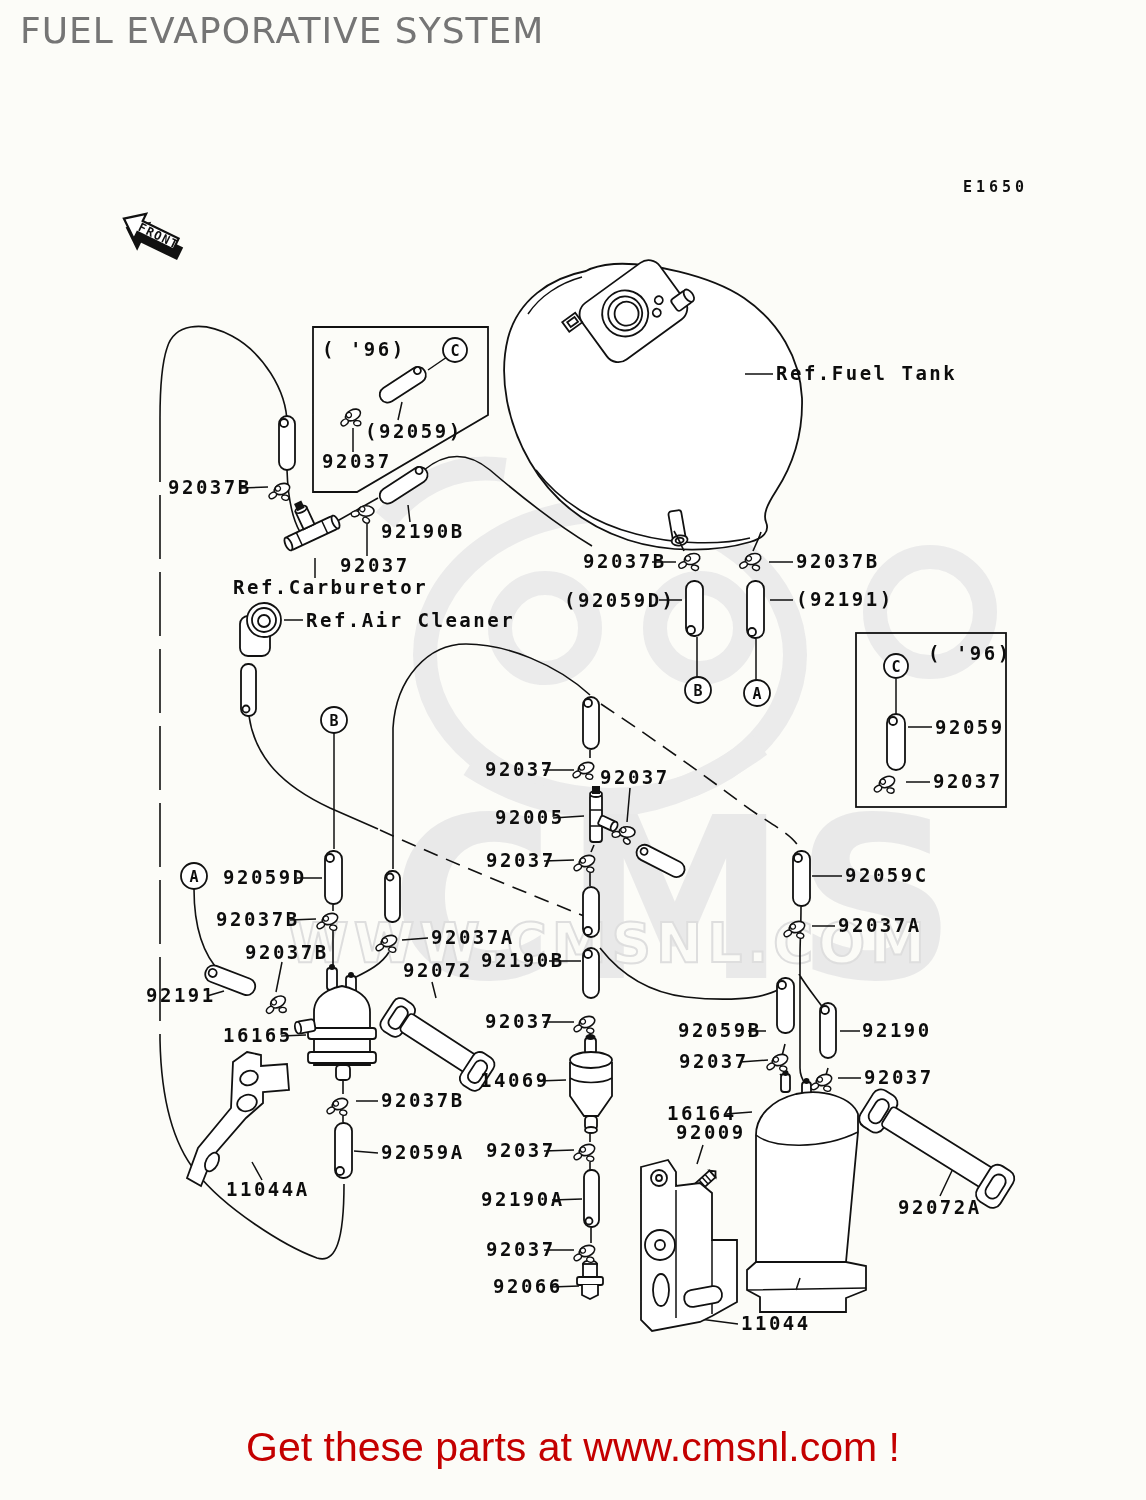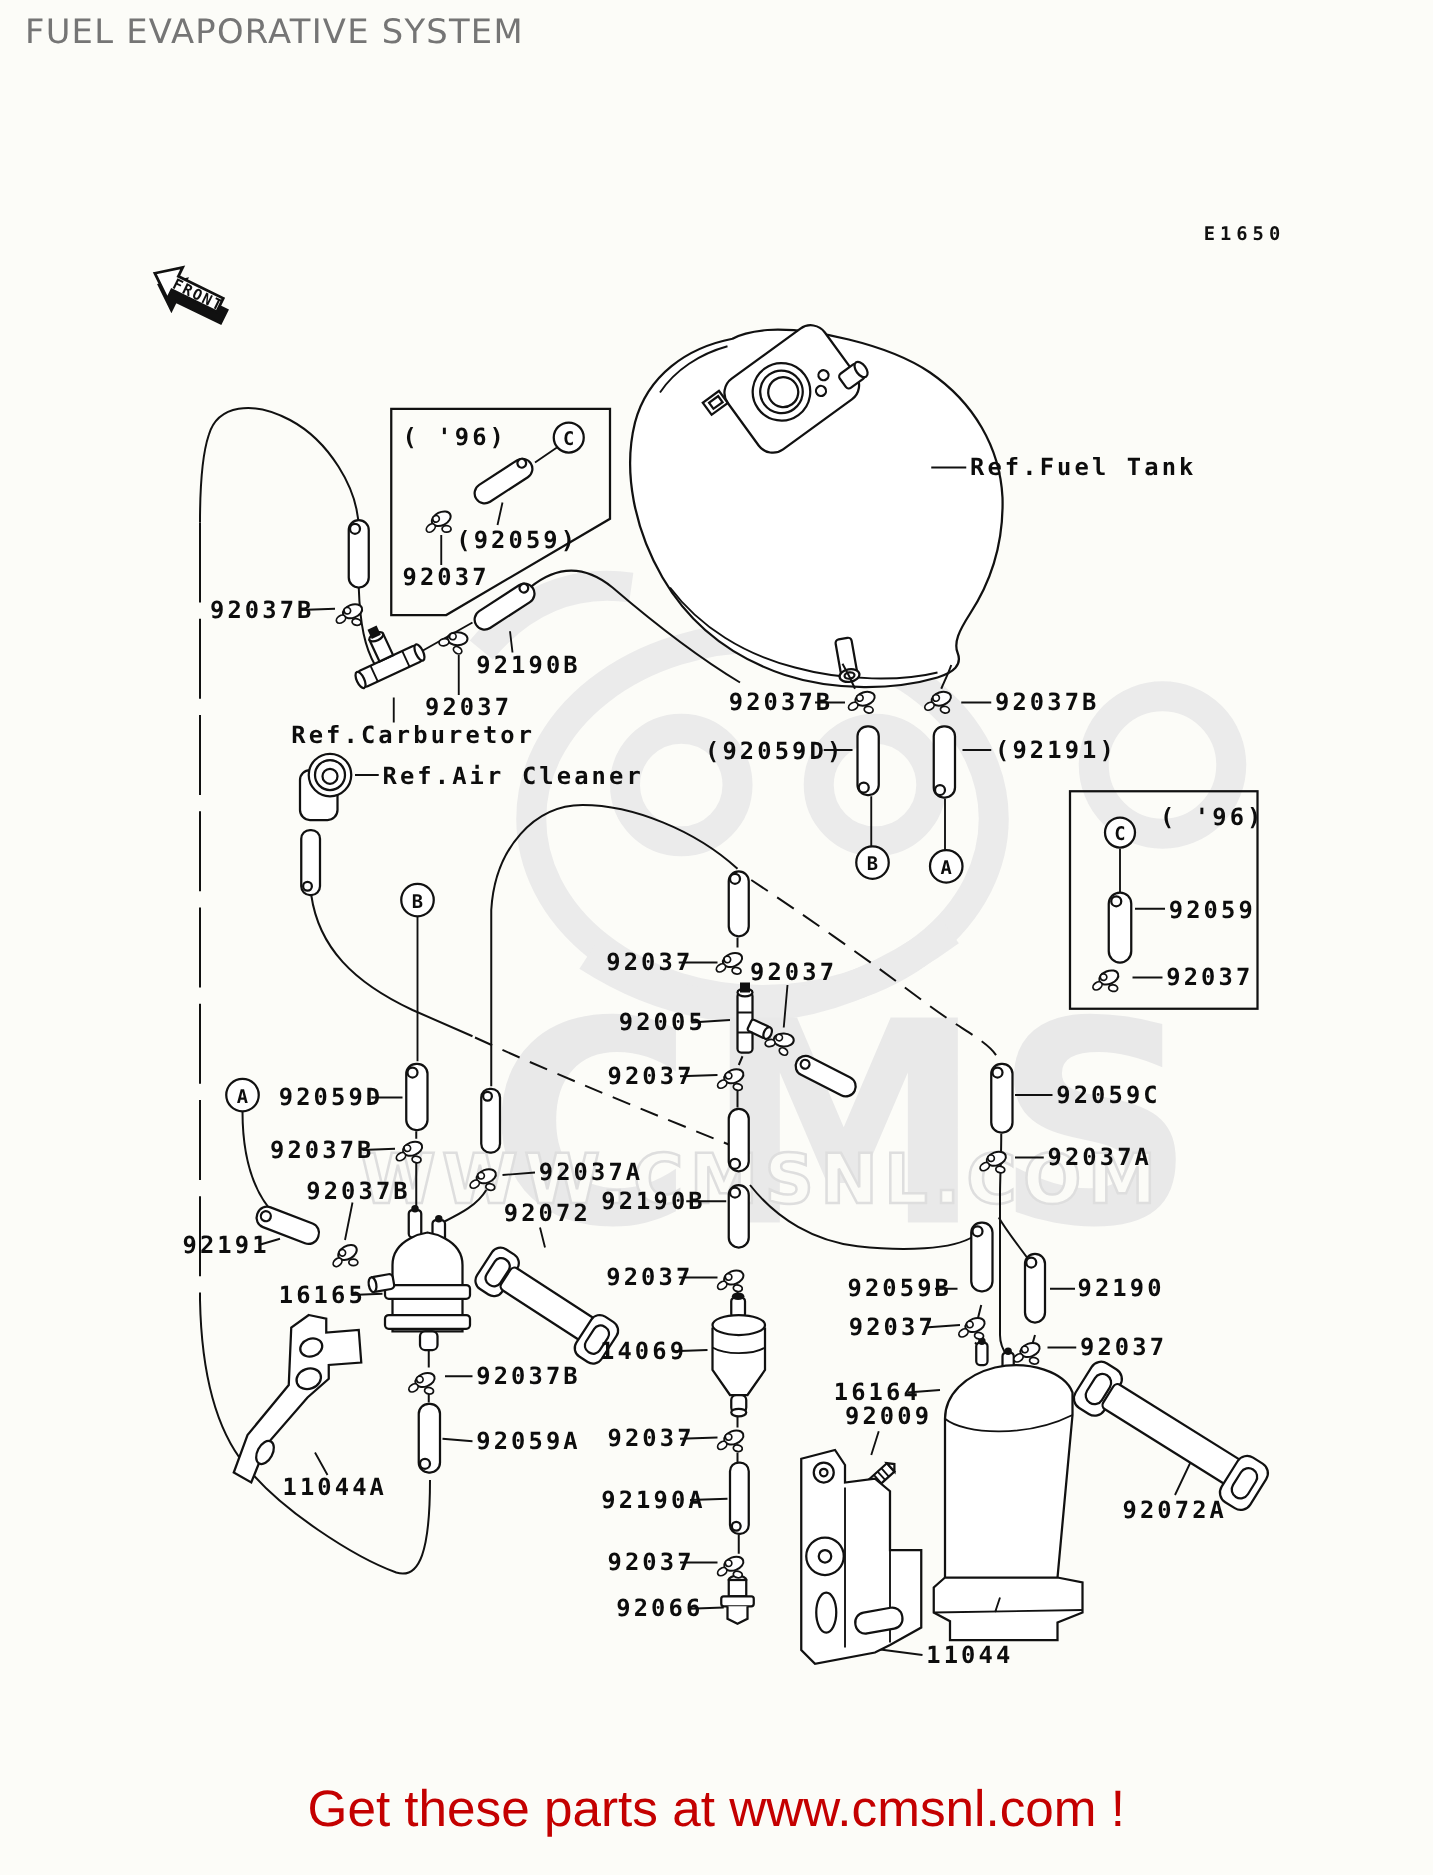--- a/index.html
+++ b/index.html
@@ -3,21 +3,21 @@
 <meta charset="utf-8">
 <style>
   html,body{margin:0;padding:0;}
   body{
     width:1146px;height:1500px;position:relative;overflow:hidden;
     background:#fcfcf8;font-family:"DejaVu Sans",sans-serif;
   }
   .page-title{
     position:absolute;left:20px;top:10px;margin:0;
     font-family:"DejaVu Sans",sans-serif;font-weight:400;
-    font-size:27px;letter-spacing:1px;color:#757575;
+    font-size:36px;letter-spacing:1px;color:#757575;
   }
   svg{position:absolute;left:0;top:0;}
   .part{fill:#ffffff;stroke:#111111;stroke-width:1.8;}
   .dk{fill:#111111;stroke:none;}
   .ln{fill:none;stroke:#111111;stroke-width:1.5;}
   .hose{fill:none;stroke:#111111;stroke-width:1.6;}
   .pl{
     font-family:"DejaVu Sans Mono",monospace;font-weight:bold;
     font-size:19px;letter-spacing:2.5px;fill:#0d0d0d;
   }

